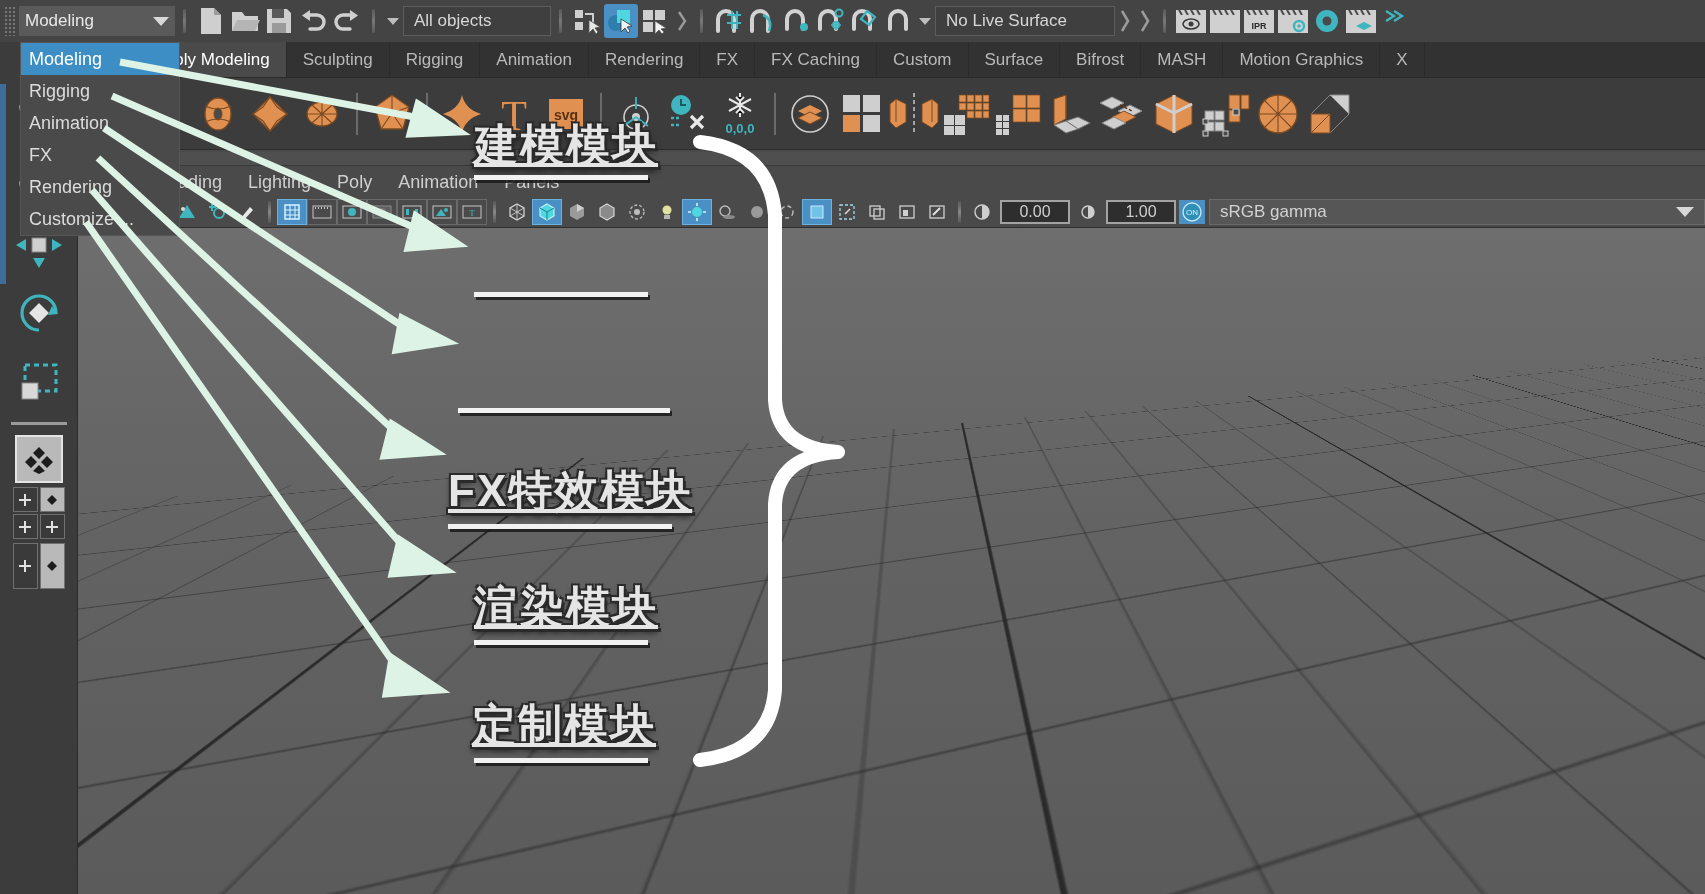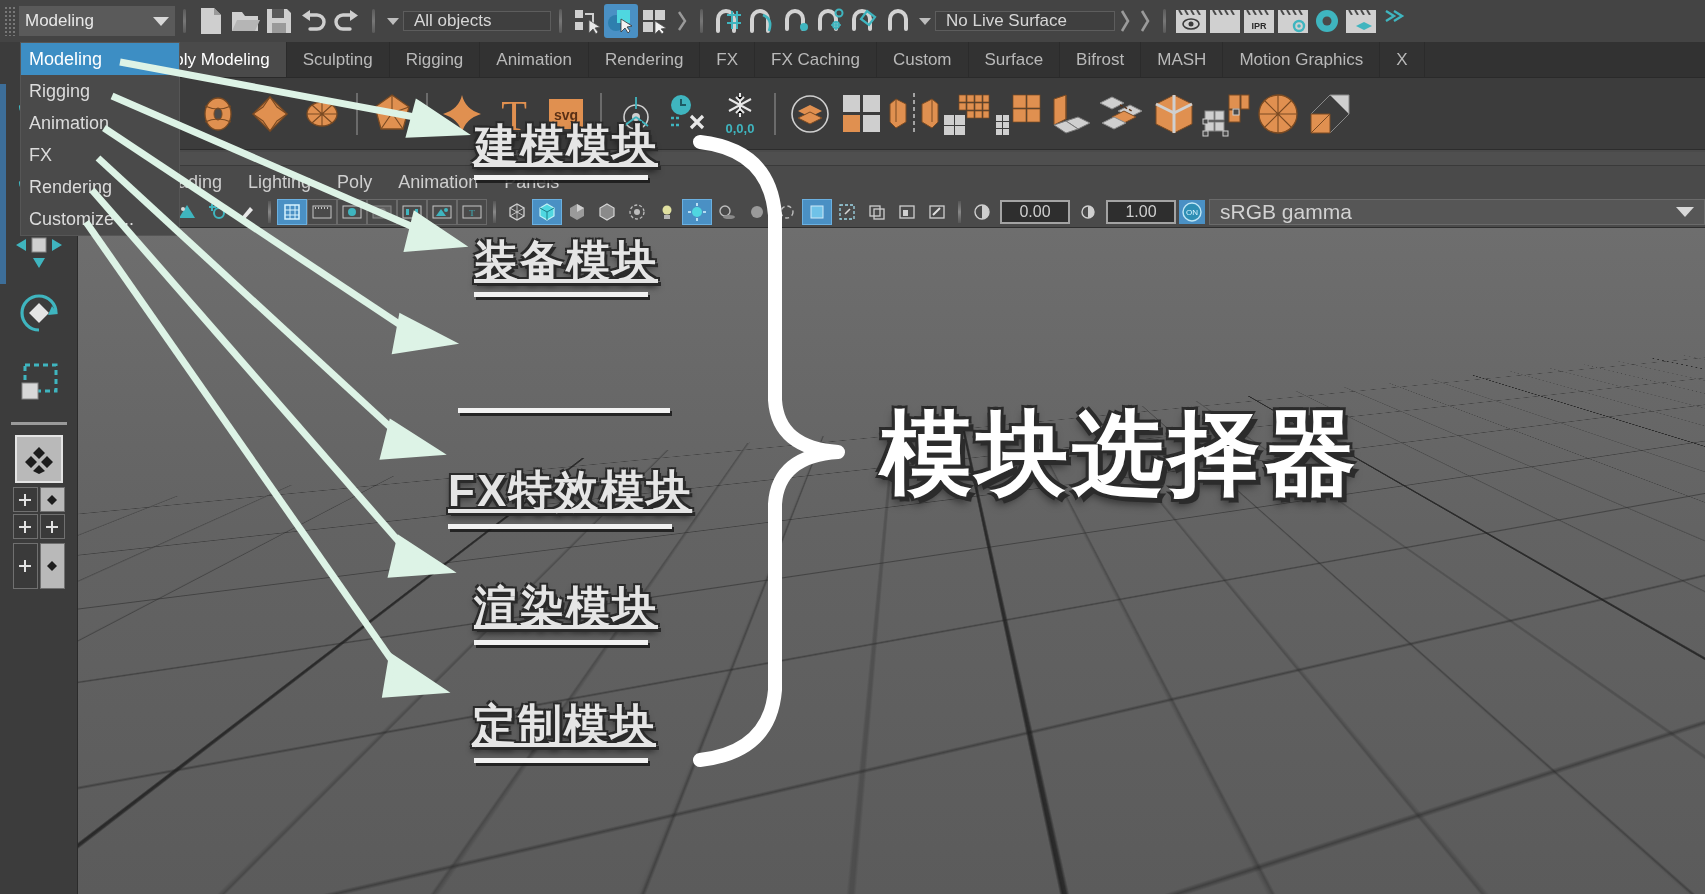--- a/index.html
+++ b/index.html
@@ -52,21 +52,21 @@
   }
   .menuselect .caret { margin-left: auto; width: 0; height: 0;
     border-left: 8px solid transparent; border-right: 8px solid transparent;
     border-top: 9px solid #d8d8d8; }
   .tb-sep { width: 3px; height: 24px; background: linear-gradient(180deg,#5a5a5a,#777,#5a5a5a);
     margin: 0 8px; border-radius: 2px; flex: 0 0 auto; }
   .tb-icon { width: 34px; height: 34px; display: flex; align-items: center;
     justify-content: center; flex: 0 0 auto; }
   .tb-icon.active { background: #4a90c4; border-radius: 3px; }
   .field {
-    height: 20px; background: #3f3f3f; border: 1px solid #5d5d5d;
+    height: 30px; background: #3f3f3f; border: 1px solid #5d5d5d;
     color: #d7d7d7; font-size: 17px; display: flex; align-items: center;
     padding: 0 10px; flex: 0 0 auto;
   }
   .arrowbtn { width: 20px; height: 30px; display:flex;align-items:center;justify-content:center;
     flex:0 0 auto;}
   .smallcaret { width:0;height:0;border-left:6px solid transparent;border-right:6px solid transparent;
     border-top:7px solid #bdbdbd; }
 
   
   .shelftabs {
@@ -144,21 +144,21 @@
   .vp-ico.on { background: #4a90c4; border: 1px solid #6bb0e0; }
   .vp-ico.framed { border: 1px solid #6a6a6a; }
   .vp-sep { width: 3px; height: 22px; background: linear-gradient(180deg,#555,#888,#555);
     margin: 0 6px; flex:0 0 auto; }
   .vp-field { height: 24px; min-width: 70px; background: #2e2e2e; border: 2px solid #a3a3a3;
     color: #cfcfcf; font-size: 16px; display:flex;align-items:center;justify-content:center;
     flex:0 0 auto; margin: 0 3px; }
   .vp-on { width: 26px; height: 24px; background: #4a90c4; display:flex;
     align-items:center;justify-content:center; flex:0 0 auto; }
   .vp-cm { flex: 1 1 auto; height: 26px; background: #565656; border: 1px solid #6a6a6a;
-    color: #d2d2d2; font-size: 21px; display:flex;align-items:center; padding-left: 10px;
+    color: #d2d2d2; font-size: 17px; display:flex;align-items:center; padding-left: 10px;
     margin-left: 4px; position: relative; }
   .vp-cm .caret { position: absolute; right: 10px; width: 0; height: 0;
     border-left: 9px solid transparent; border-right: 9px solid transparent;
     border-top: 10px solid #d8d8d8; }
 
   
   .anno { position: absolute; inset: 0; pointer-events: none; z-index: 60; }
   .anno-label {
     position: absolute; color: #e5e5e5; font-size: 44px; font-weight: bold;
     letter-spacing: 2px; white-space: nowrap;
@@ -891,30 +891,28 @@
         <line x1="86" y1="222" x2="400" y2="672"></line>
         <polygon points="392,658 440,690 386,694"></polygon>
       </g>
 
       <path d="M700 142 Q770 150 775 215 L775 400 Q778 448 838 452 Q778 456 775 504 L775 690 Q770 752 700 760" fill="none" stroke="#ffffff" stroke-width="14" stroke-linecap="round" stroke-linejoin="round"></path>
     </svg>
 
     <div class="anno-label" style="left:474px; top:116px;">建模模块</div>
     <div class="anno-underline" style="left:474px; top:175px; width:174px;"></div>
 
-    <div class="anno-label" style="left:474px; top:232px;">装备模块</div>
     <div class="anno-underline" style="left:474px; top:292px; width:174px;"></div>
 
     <div class="anno-underline" style="left:458px; top:408px; width:212px;"></div>
 
     <div class="anno-label" style="left:448px; top:462px;">FX特效模块</div>
     <div class="anno-underline" style="left:448px; top:524px; width:224px;"></div>
 
     <div class="anno-label" style="left:474px; top:578px;">渲染模块</div>
     <div class="anno-underline" style="left:474px; top:640px; width:174px;"></div>
 
     <div class="anno-label" style="left:472px; top:696px;">定制模块</div>
     <div class="anno-underline" style="left:474px; top:758px; width:174px;"></div>
 
-    <div class="big-title">模块选择器</div>
   </div>
 
 </div>
 
 </body></html>

